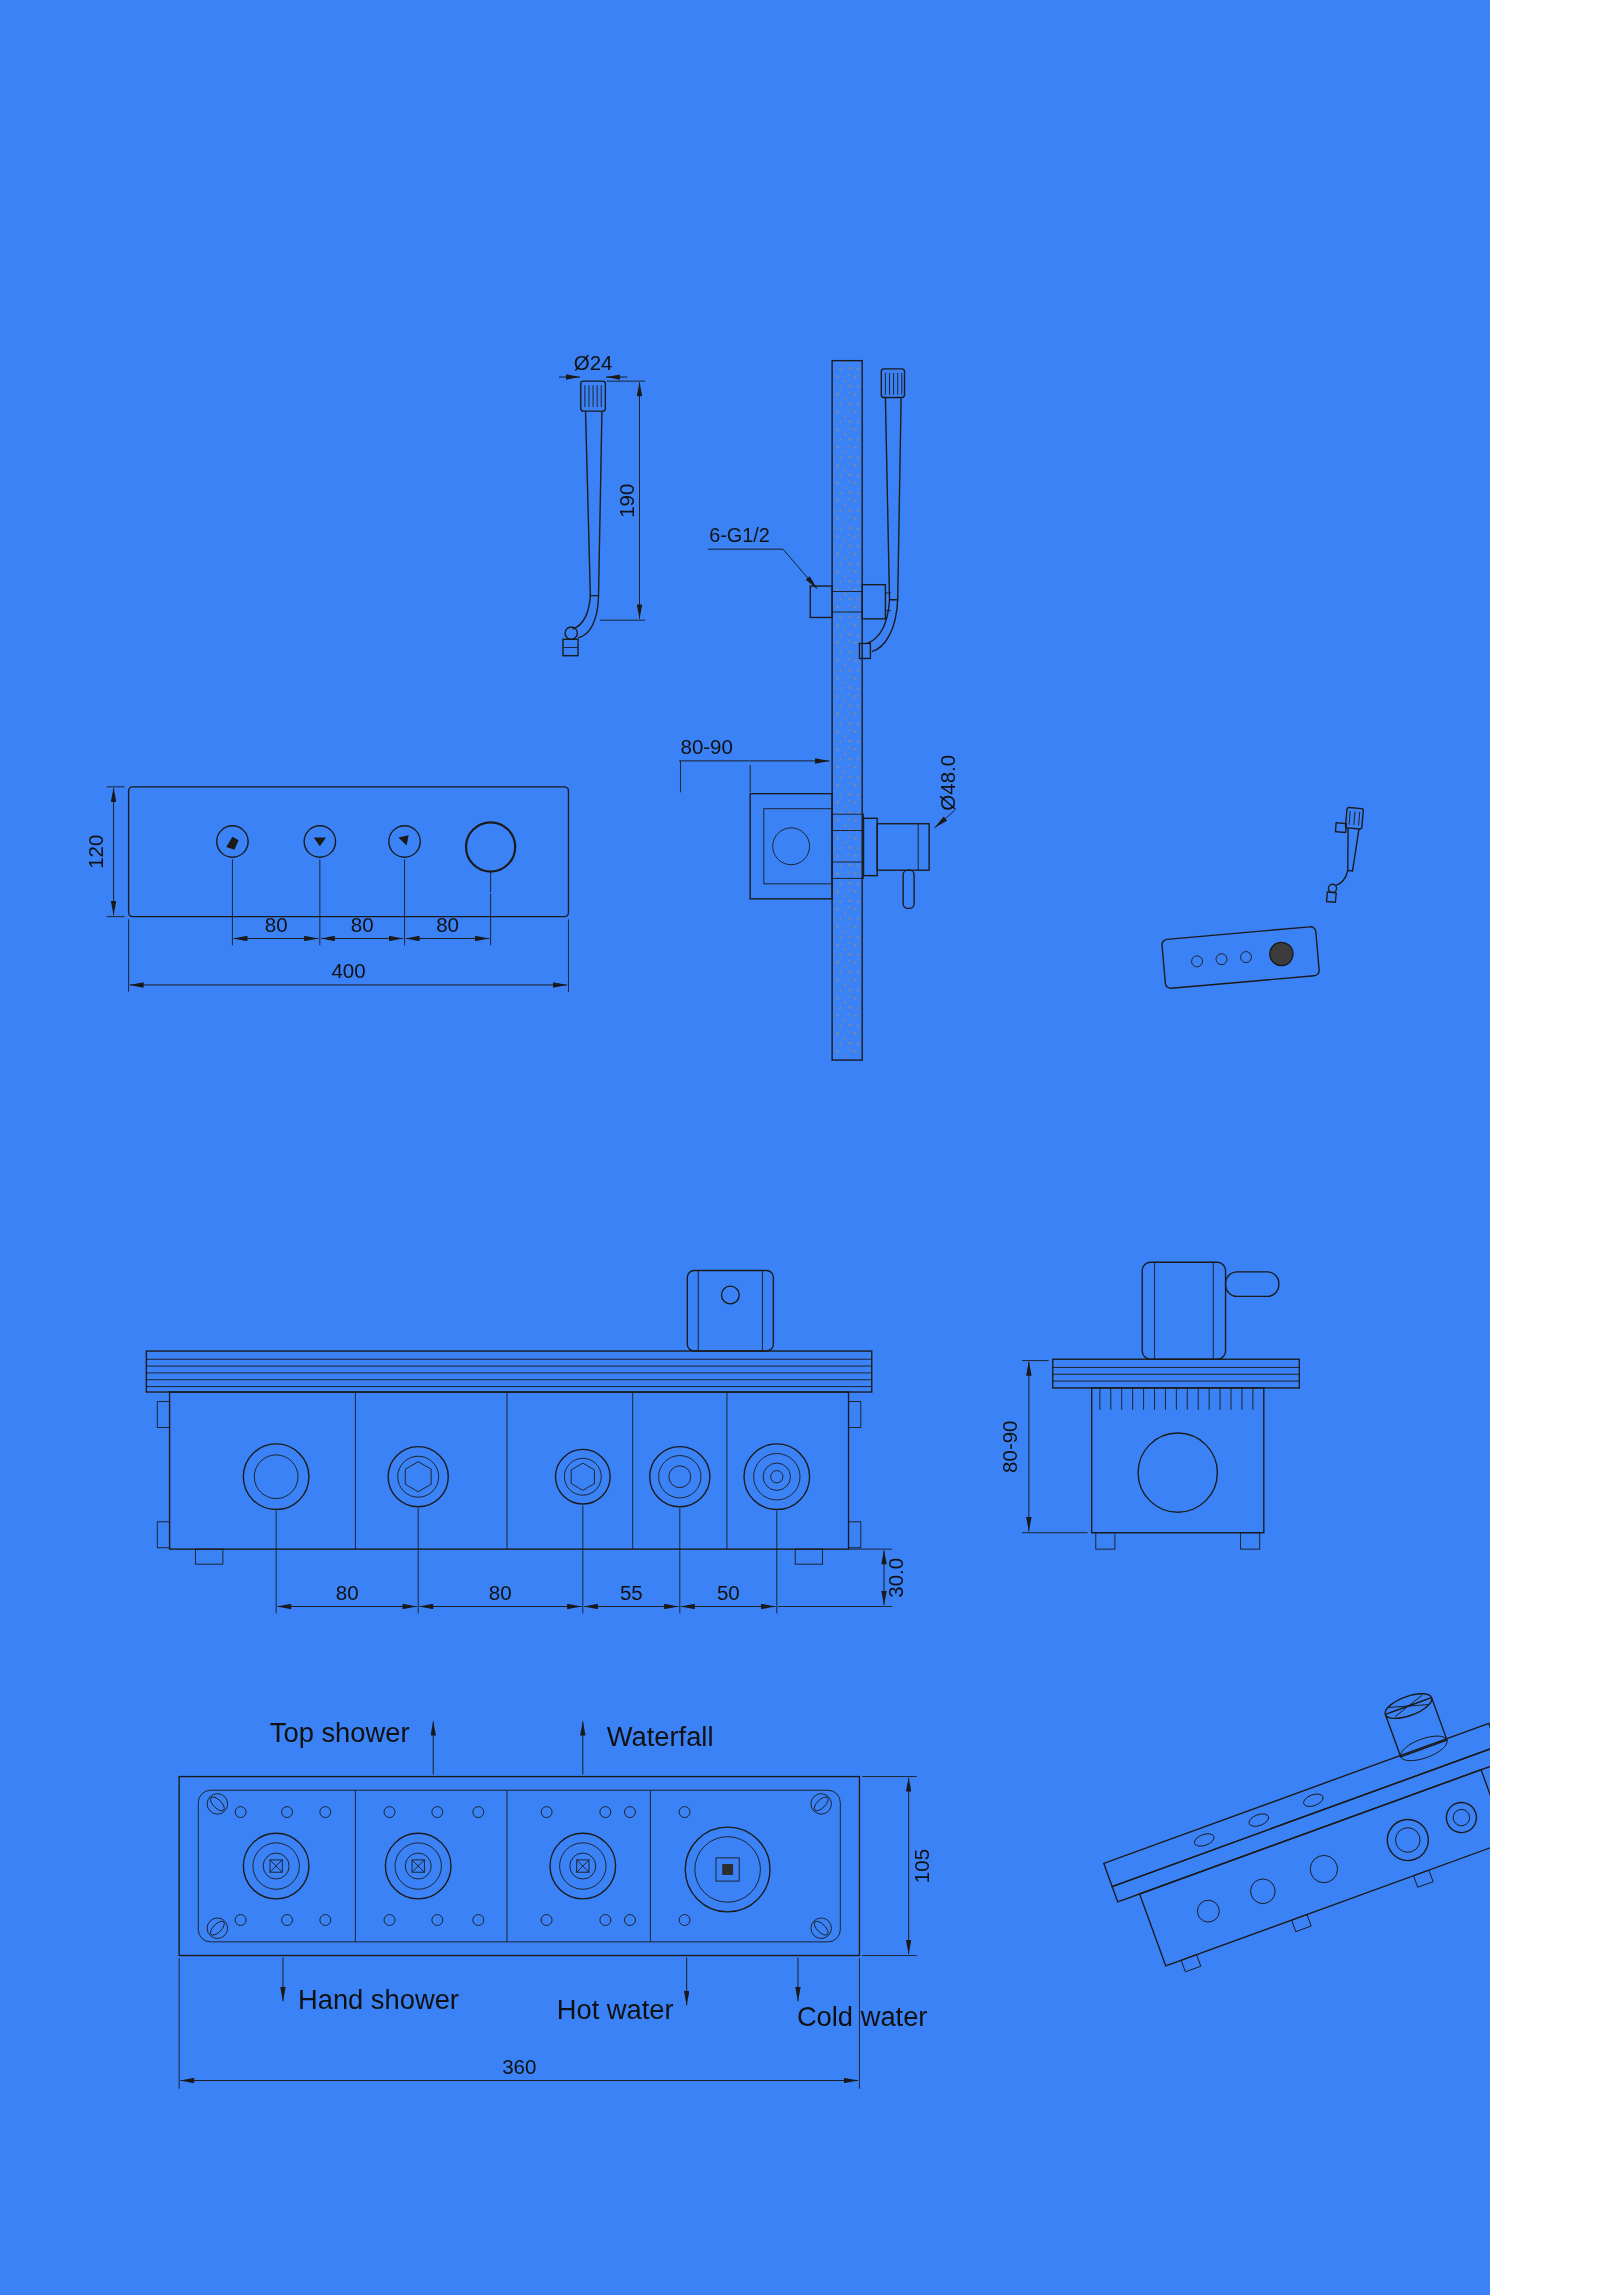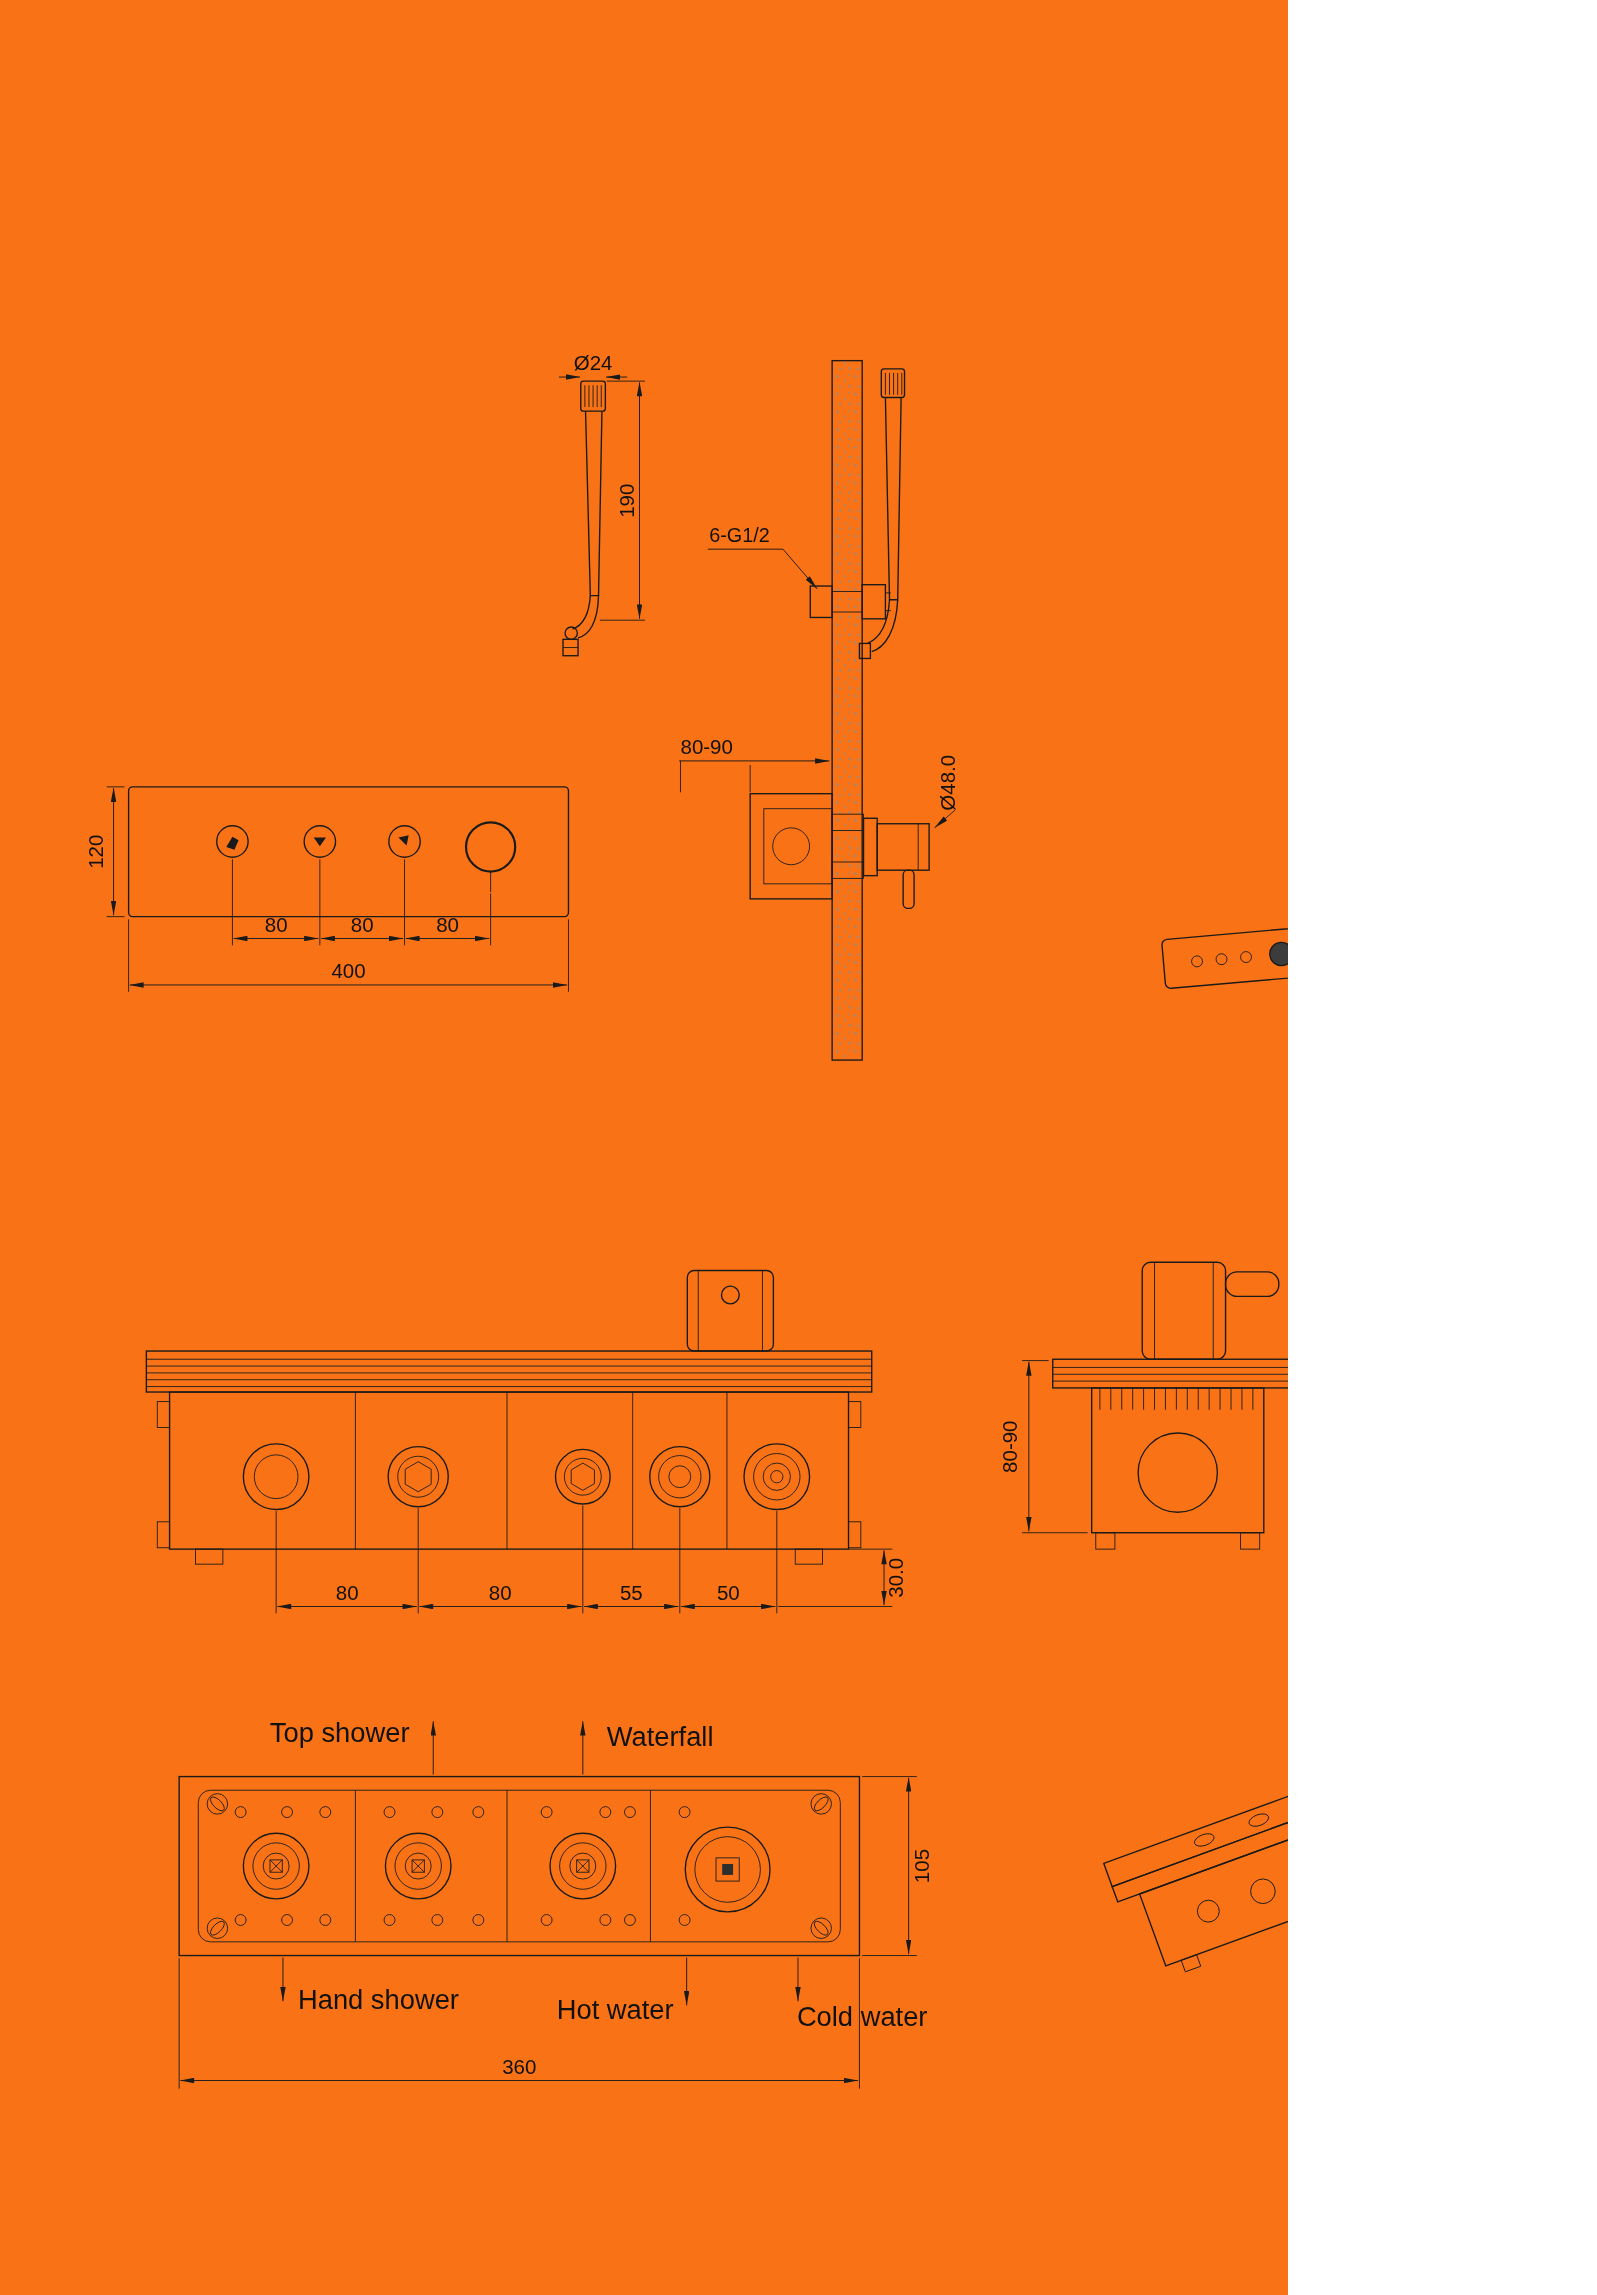--- a/index.html
+++ b/index.html
@@ -1,16 +1,16 @@
 <!DOCTYPE html>
 <html style="font-size:11px"><head>
 <meta charset="utf-8">
 <style>
   html,body{margin:0;padding:0;background:#fff}
-  .sheet{width:1288px;height:2295px;background:#f97316;position:relative;overflow:hidden}
+  .sheet{width:1490px;height:2295px;background:#3b82f6;position:relative;overflow:hidden}
   svg{display:block}
   .ln{stroke:#1a1a1a;stroke-width:2;fill:none;stroke-linecap:butt;stroke-linejoin:miter}
   .thin{stroke-width:1.3}
   .bold{stroke-width:3.2}
   .dim{stroke:#1a1a1a;stroke-width:1.4;fill:none}
   .fill{fill:#1a1a1a;stroke:none}
   text{font-family:"Liberation Sans",sans-serif;fill:#111;stroke:none}
   .t30{font-size:30px}
   .t28{font-size:29px}
   .t40{font-size:40px}

